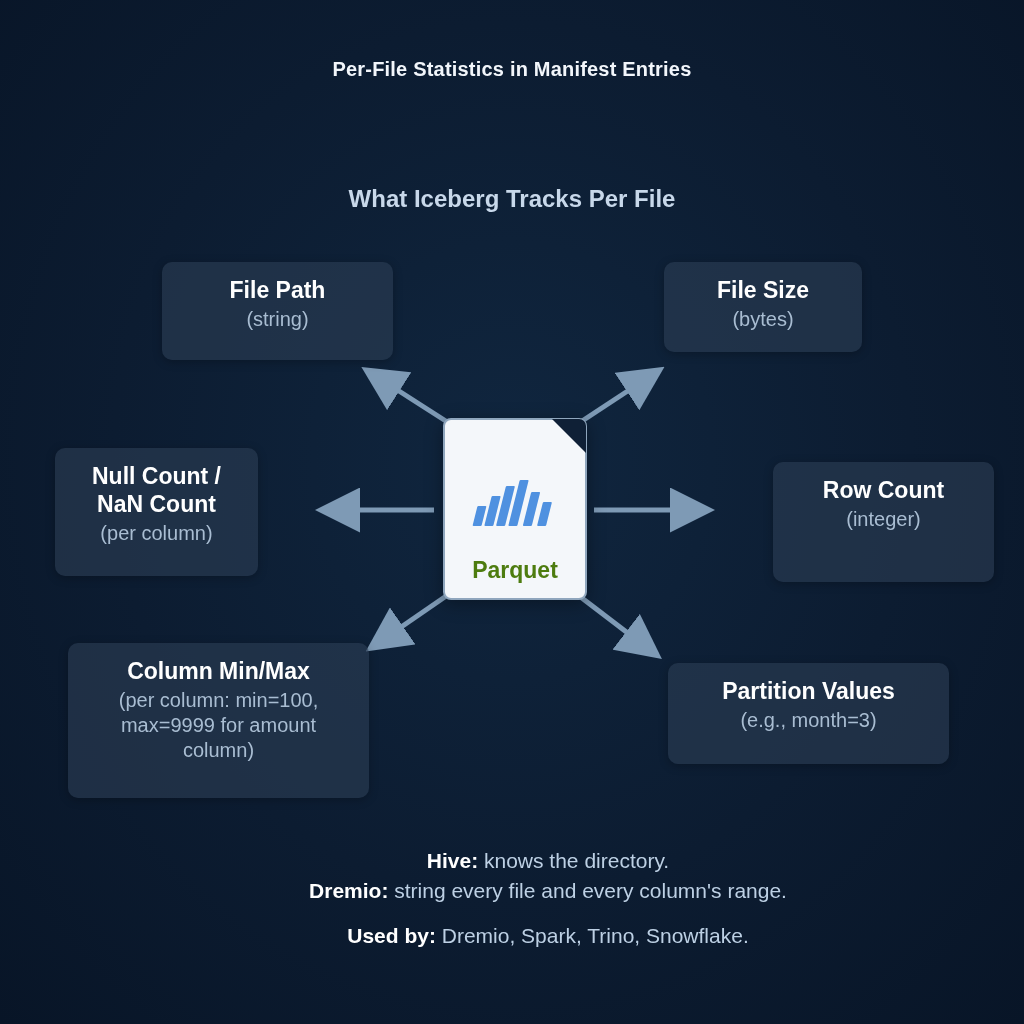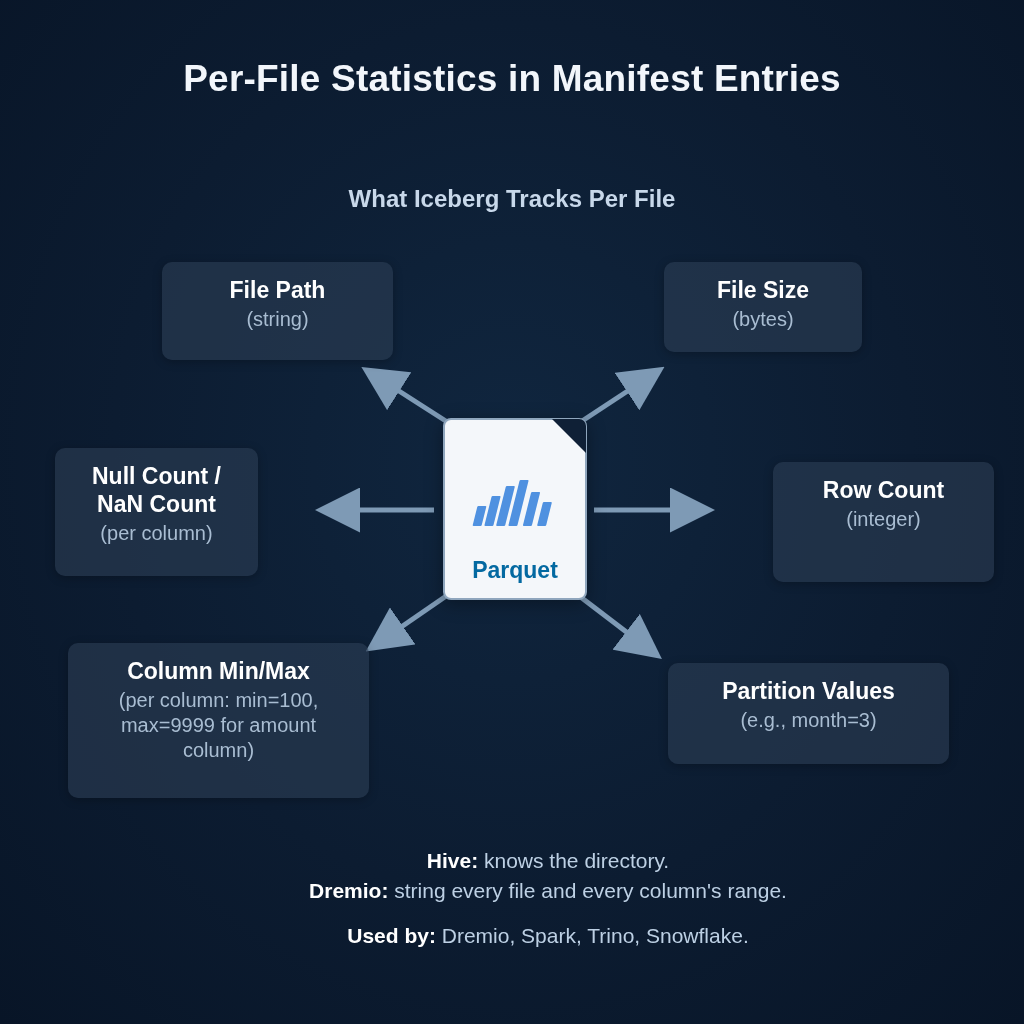--- a/index.html
+++ b/index.html
@@ -16,21 +16,21 @@
     overflow: hidden;
   }
 
   .title {
     position: absolute;
     top: 58px;
     left: 0;
     width: 100%;
     text-align: center;
     color: #f2f6fb;
-    font-size: 37px;
+    font-size: 20px;
     font-weight: bold;
     letter-spacing: 0.2px;
   }
   .subtitle {
     position: absolute;
     top: 185px;
     left: 0;
     width: 100%;
     text-align: center;
     color: #c8d8ea;
@@ -74,21 +74,21 @@
     background: #4f91e0;
     transform: skewX(-14deg);
     border-radius: 1px;
   }
   .parquet-label {
     position: absolute;
     left: 0;
     right: 0;
     bottom: 14px;
     text-align: center;
-    color: #0369a1;
+    color: #4d7c0f;
     font-size: 23px;
     font-weight: bold;
   }
 
   
   .box {
     position: absolute;
     background: rgba(44, 62, 84, 0.62);
     border-radius: 10px;
     padding: 14px 18px;

